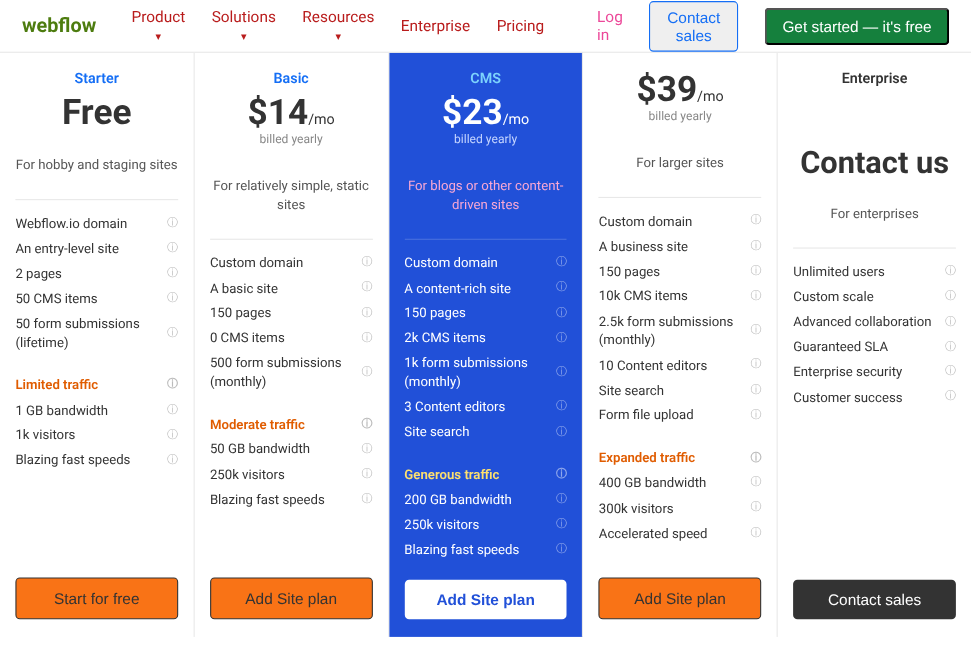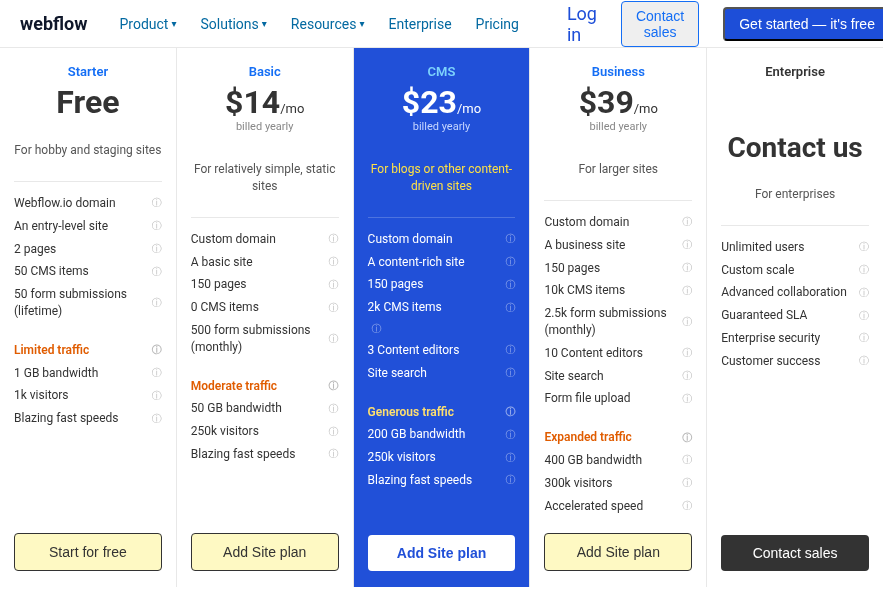--- a/index.html
+++ b/index.html
@@ -1,55 +1,55 @@
 <!DOCTYPE html>
 <html><head>
   <meta charset="utf-8">
   <style>
     * { box-sizing: border-box; margin: 0; padding: 0; }
     body { font-family: -apple-system, BlinkMacSystemFont, 'Segoe UI', Roboto, sans-serif; font-size: 13px; background: #fff; color: #333; }
 
     
     .nav { display: flex; align-items: center; padding: 0 20px; height: 48px; border-bottom: 1px solid #e8e8e8; gap: 24px; }
-    .nav-logo { font-weight: 700; font-size: 18px; color: #0f172a; margin-right: 8px; }
-    .nav-item { font-size: 14px; color: #0369a1; cursor: pointer; display: flex; align-items: center; gap: 3px; white-space: nowrap; }
+    .nav-logo { font-weight: 700; font-size: 18px; color: #4d7c0f; margin-right: 8px; }
+    .nav-item { font-size: 14px; color: #b91c1c; cursor: pointer; display: flex; align-items: center; gap: 3px; white-space: nowrap; flex-direction: column; }
     .nav-spacer { flex: 1; }
-    .nav-login { font-size: 18px; color: #1d4ed8; cursor: pointer; }
+    .nav-login { font-size: 14px; color: #ec4899; cursor: pointer; }
     .nav-contact { font-size: 14px; border: 1px solid #146ef5; color: #146ef5; padding: 6px 14px; border-radius: 4px; cursor: pointer; }
-    .nav-cta { font-size: 14px; background: #1d4ed8; color: #fff; padding: 7px 14px; border-radius: 4px; cursor: pointer; white-space: nowrap; }
+    .nav-cta { font-size: 14px; background: #15803d; color: #fff; padding: 7px 14px; border-radius: 4px; cursor: pointer; white-space: nowrap; }
     .chevron { font-size: 10px; }
 
     
     .pricing-section { display: flex; padding: 0; overflow-x: auto; }
     .plan-col { flex: 1; min-width: 160px; border-right: 1px solid #e8e8e8; padding: 16px 14px; display: flex; flex-direction: column; }
     .plan-col:last-child { border-right: none; }
     .plan-col.cms { background: #2150d8; color: #fff; }
 
     .plan-name { font-size: 13px; font-weight: 600; color: #146ef5; text-align: center; margin-bottom: 6px; }
     .plan-col.cms .plan-name { color: #7dd3fc; }
 
     .plan-price { font-size: 32px; font-weight: 700; text-align: center; line-height: 1.1; }
     .plan-price-mo { font-size: 13px; font-weight: 400; }
     .plan-price-contact { font-size: 28px; font-weight: 700; text-align: center; margin-top: 46px; }
     .plan-billing { font-size: 11px; color: #888; text-align: center; margin-bottom: 6px; }
     .plan-col.cms .plan-billing { color: #c5d5ff; }
     .plan-desc { font-size: 12px; color: #555; text-align: center; margin-bottom: 12px; line-height: 1.4; margin-top: 22px; }
-    .plan-col.cms .plan-desc { color: #fde047; }
+    .plan-col.cms .plan-desc { color: #f9a8d4; }
 
     .features-divider { border: none; border-top: 1px solid #e8e8e8; margin: 10px 0; }
     .plan-col.cms .features-divider { border-top: 1px solid rgba(255,255,255,0.2); }
 
     .feature-item { display: flex; justify-content: space-between; align-items: center; padding: 3px 0; font-size: 12px; line-height: 1.4; }
     .feature-item.section-header { color: #e05c00; font-weight: 600; font-size: 12px; margin-top: 16px; }
     .plan-col.cms .feature-item.section-header { color: #ffe06e; }
     .plan-col.cms .feature-item { color: #fff; }
     .feature-info { color: #bbb; font-size: 10px; cursor: pointer; flex-shrink: 0; margin-left: 4px; }
     .plan-col.cms .feature-info { color: rgba(255,255,255,0.5); }
 
-    .plan-btn { display: block; width: 100%; padding: 10px; margin-top: auto; border: 1px solid #333; background: #fef9c3; color: #333; font-size: 14px; border-radius: 4px; cursor: pointer; text-align: center; font-weight: 500; }
+    .plan-btn { display: block; width: 100%; padding: 10px; margin-top: auto; border: 1px solid #333; background: #f97316; color: #333; font-size: 14px; border-radius: 4px; cursor: pointer; text-align: center; font-weight: 500; }
     .plan-btn.cms-btn { background: #fff; color: #2150d8; border: none; font-weight: 600; }
     .plan-btn.enterprise-btn { background: #333; color: #fff; border: none; }
     .spacer { flex: 1; }
 
     .enterprise-plan { color: #333; }
     .enterprise-plan .plan-name { color: #333; }
   </style>
 </head>
 <body>
 
@@ -188,20 +188,21 @@
     </div>
       <div class="feature-item">
       <span>150 pages</span>
       <span class="feature-info">ⓘ</span>
     </div>
       <div class="feature-item">
       <span>2k CMS items</span>
       <span class="feature-info">ⓘ</span>
     </div>
       <div class="feature-item">
+      <span>1k form submissions (monthly)</span>
       <span class="feature-info">ⓘ</span>
     </div>
       <div class="feature-item">
       <span>3 Content editors</span>
       <span class="feature-info">ⓘ</span>
     </div>
       <div class="feature-item">
       <span>Site search</span>
       <span class="feature-info">ⓘ</span>
     </div>
@@ -218,21 +219,20 @@
       <span class="feature-info">ⓘ</span>
     </div>
       <div class="feature-item">
       <span>Blazing fast speeds</span>
       <span class="feature-info">ⓘ</span>
     </div>
       <div class="spacer"></div>
       <button class="plan-btn cms-btn" style="margin-top:16px">Add Site plan</button>
     </div>
     <div class="plan-col">
-      <div class="plan-name">Business</div>
       <div class="plan-price">$39<span class="plan-price-mo">/mo</span></div>
       <div class="plan-billing">billed yearly</div>
       <div class="plan-desc">For larger sites</div>
       <hr class="features-divider">
       <div class="feature-item">
       <span>Custom domain</span>
       <span class="feature-info">ⓘ</span>
     </div>
       <div class="feature-item">
       <span>A business site</span>

